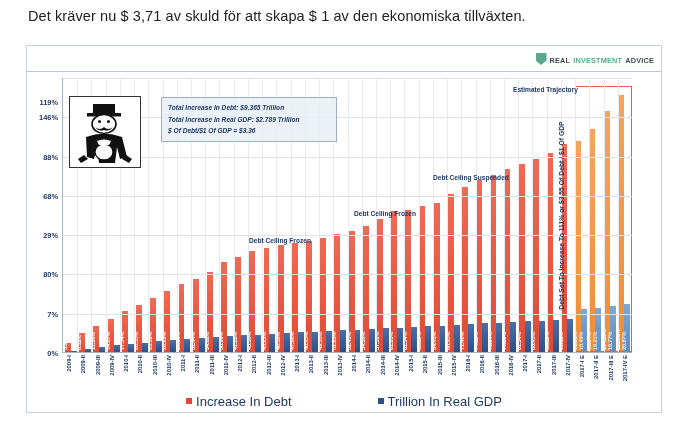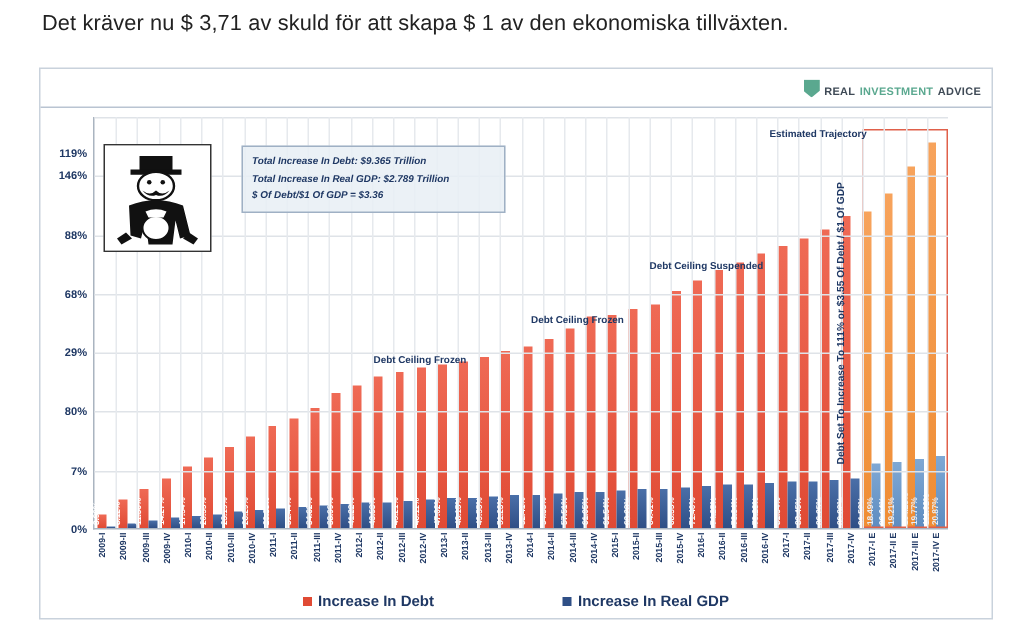--- a/index.html
+++ b/index.html
@@ -83,21 +83,21 @@
     transform:rotate(-90deg); white-space:nowrap;
     font-size:6.8px; font-weight:bold; color:#1f3864;
   }
   #est-box { position:absolute; border:1px solid #e0604a; }
   #legend {
     position:absolute; left:0; right:0; bottom:4px; height:14px;
     display:flex; align-items:center; justify-content:center; gap:86px;
   }
   .lgitem { display:flex; align-items:center; gap:4px; }
   .lgsw { width:6px; height:6px; }
-  .lgtx { font-size:10px; font-weight:bold; color:#1f3864; }
+  .lgtx { font-size:13px; font-weight:normal; color:#1f3864; }
 </style>
 </head>
 <body>
 
 <div id="caption">Det kräver nu $ 3,71 av skuld för att skapa $ 1 av den ekonomiska tillväxten.</div>
 
 <div id="chart-card">
 
   <div id="title-bar">
     <div id="brand">
@@ -574,17 +574,17 @@
     </div>
   </div>
 
   <div id="legend">
     <div class="lgitem">
       <span class="lgsw" style="background: rgb(224, 74, 52);"></span>
       <span class="lgtx">Increase In Debt</span>
     </div>
     <div class="lgitem">
       <span class="lgsw" style="background: rgb(47, 79, 134);"></span>
-      <span class="lgtx">Increase In Real GDP</span>
+      <span class="lgtx">Trillion In Real GDP</span>
     </div>
   </div>
 
 </div>
 
 </body></html>

